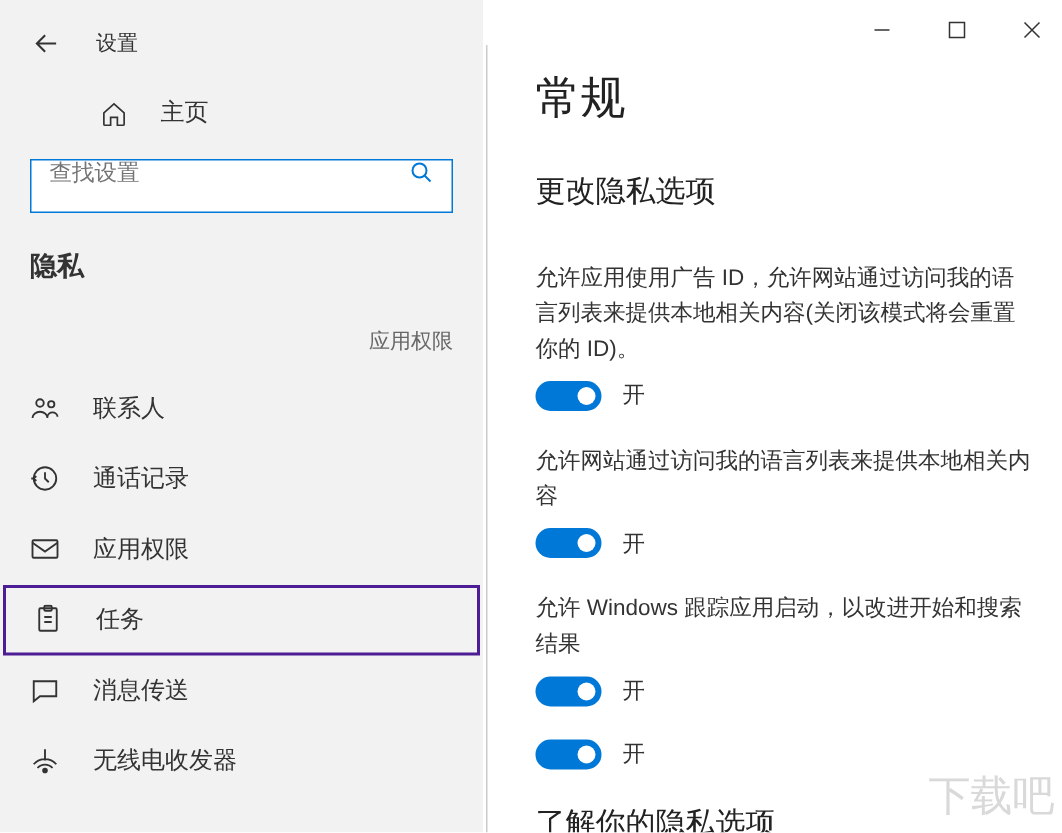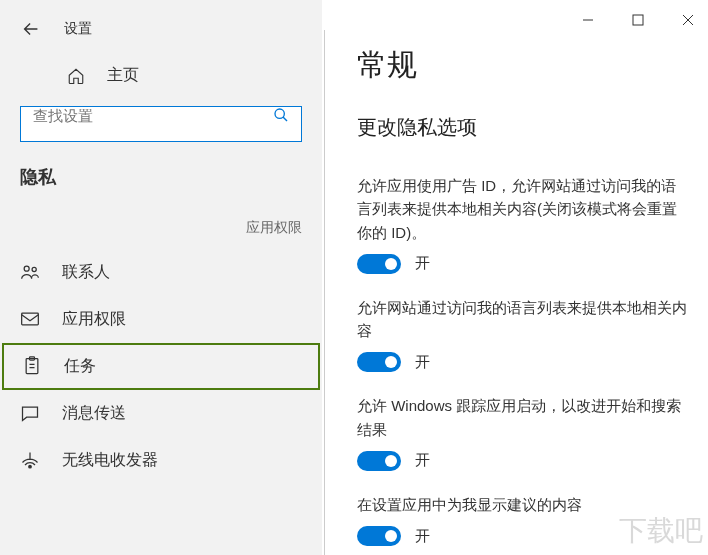--- a/index.html
+++ b/index.html
@@ -17,21 +17,21 @@
     .home-text { font-size: 16px; color: #333; }
     
     .search-wrap { margin: 0 20px 18px 20px; border: 1.5px solid #0078d7; background: #fff; display: flex; align-items: flex-start; height: 36px; padding: 0 12px; }
     .search-input { flex: 1; border: none; outline: none; font-size: 15px; color: #666; background: transparent; }
     .search-icon { color: #0078d7; font-size: 16px; }
     
     .category-label { font-size: 18px; font-weight: bold; color: #333; padding: 5px 20px 25px 20px; }
     .section-header { font-size: 14px; color: #666; padding: 5px 20px 12px 20px; text-align: right; }
     
     .nav-item { display: flex; padding: 13px 20px; gap: 22px; cursor: pointer; }
-    .nav-item.highlighted { border: 2px solid #4d7c0f; margin: 0 2px; padding: 11px 18px; }
+    .nav-item.highlighted { border: 2px solid #4c1d95; margin: 0 2px; padding: 11px 18px; }
     .nav-icon { width: 20px; height: 20px; flex-shrink: 0; display: flex; align-items: center; justify-content: center; }
     .nav-label { font-size: 16px; color: #333; }
     
     .divider { position: absolute; left: 324px; top: 30px; bottom: 0; width: 1px; background: #ccc; }
     
     .win-controls { position: absolute; top: 5px; right: 0; display: flex; gap: 30px; padding: 5px 10px; }
     .win-btn { width: 20px; height: 20px; display: flex; align-items: center; justify-content: center; color: #333; cursor: pointer; font-size: 14px; }
     
     .page-heading { font-size: 30px; font-weight: 400; color: #222; margin-bottom: 28px; }
     .sub-heading { font-size: 20px; font-weight: 400; color: #222; margin-bottom: 33px; }
@@ -87,20 +87,29 @@
           <circle cx="8" cy="8" r="3"></circle>
           <path d="M2 20c0-3 3-5 6-5s6 2 6 5"></path>
           <circle cx="17" cy="9" r="2.5"></circle>
           <path d="M14 19c0-2 2-3.5 4-3.5s4 1.5 4 3.5"></path>
         </svg>
     </span>
     <span class="nav-label">联系人</span>
   </div>
 
 
+  <div class="nav-item">
+    <span class="nav-icon">
+      <svg width="20" height="20" viewBox="0 0 24 24" fill="none" stroke="#333" stroke-width="1.5">
+          <circle cx="12" cy="12" r="9"></circle>
+          <path d="M12 7v5l3 3M3 12H1m2 0l2-2m-2 2l2 2"></path>
+        </svg>
+    </span>
+    <span class="nav-label">通话记录</span>
+  </div>
 
   <div class="nav-item">
     <span class="nav-icon">
       <svg width="20" height="20" viewBox="0 0 24 24" fill="none" stroke="#333" stroke-width="1.5">
           <rect x="2" y="5" width="20" height="14" rx="1"></rect>
           <path d="M2 7l10 7 10-7"></path>
         </svg>
     </span>
     <span class="nav-label">应用权限</span>
   </div>
@@ -172,21 +181,20 @@
     <div class="toggle"></div>
     <span class="toggle-label">开</span>
   </div>
 
   <div class="setting-desc">允许 Windows 跟踪应用启动，以改进开始和搜索结果</div>
   <div class="toggle-row">
     <div class="toggle"></div>
     <span class="toggle-label">开</span>
   </div>
 
-  <div class="setting-desc">在设置应用中为我显示建议的内容</div>
   <div class="toggle-row">
     <div class="toggle"></div>
     <span class="toggle-label">开</span>
   </div>
 
   <h2 class="sub-heading">了解你的隐私选项</h2>
 
 </div>
 
 <div class="watermark">下载吧</div>

